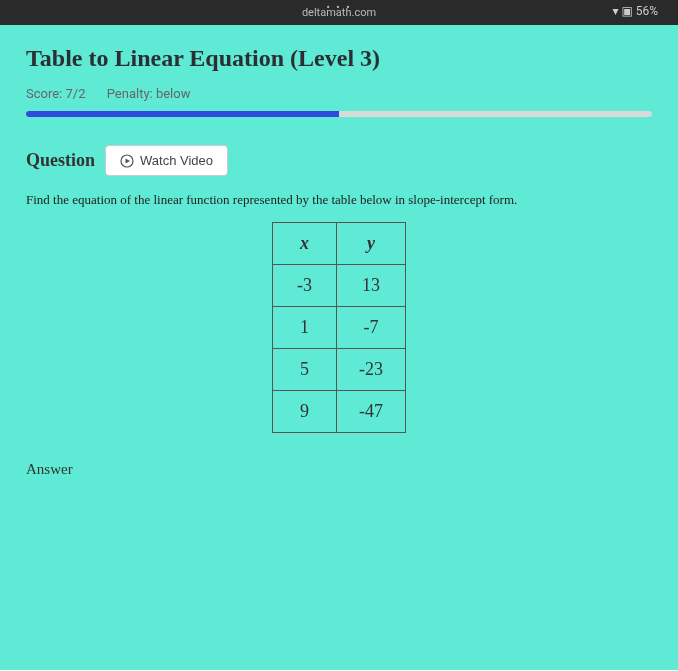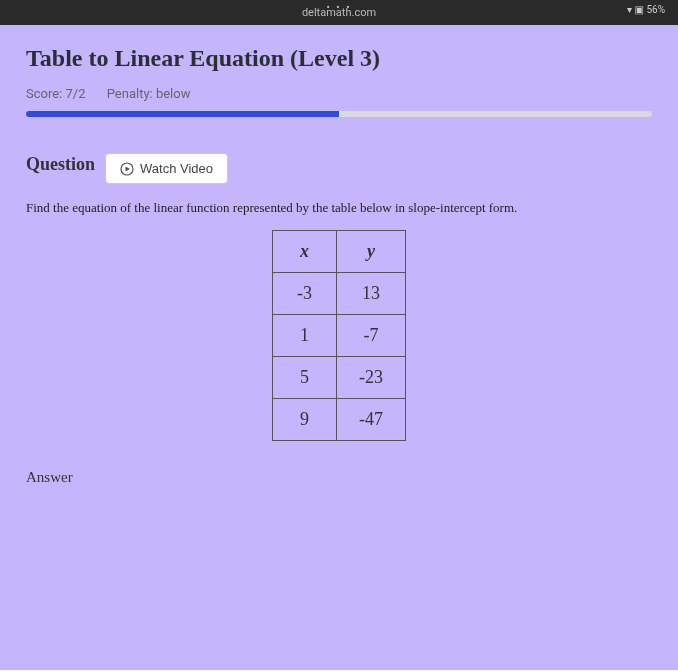--- a/index.html
+++ b/index.html
@@ -22,27 +22,27 @@
   .browser-bar .dots {
     position: absolute;
     left: 50%;
     top: 2px;
     transform: translateX(-50%);
     letter-spacing: 2px;
     font-size: 10px;
   }
   .status-bar {
     position: absolute;
-    right: 13px;
+    right: 20px;
     top: 4px;
-    font-size: 10px;
+    font-size: 12px;
     color: #ccc;
   }
   .page {
-    background: #c4b5fd;
+    background: #5eead4;
     padding: 20px 26px;
     min-height: calc(100% - 26px);
   }
   .title {
     font-size: 24px;
     font-weight: 600;
     color: #2b2f33;
     font-family: Georgia, serif;
     margin-bottom: 14px;
   }
@@ -74,21 +74,20 @@
   }
   .question-label {
     font-size: 18px;
     font-weight: 600;
     font-family: Georgia, serif;
     color: #333;
   }
   .btn-group {
     display: flex;
     gap: 8px;
-    margin-top: 8px;
   }
   .btn {
     border: 1px solid #c9c9c9;
     background: #fff;
     padding: 7px 14px;
     font-size: 13px;
     border-radius: 4px;
     cursor: pointer;
     display: inline-flex;
     align-items: center;

